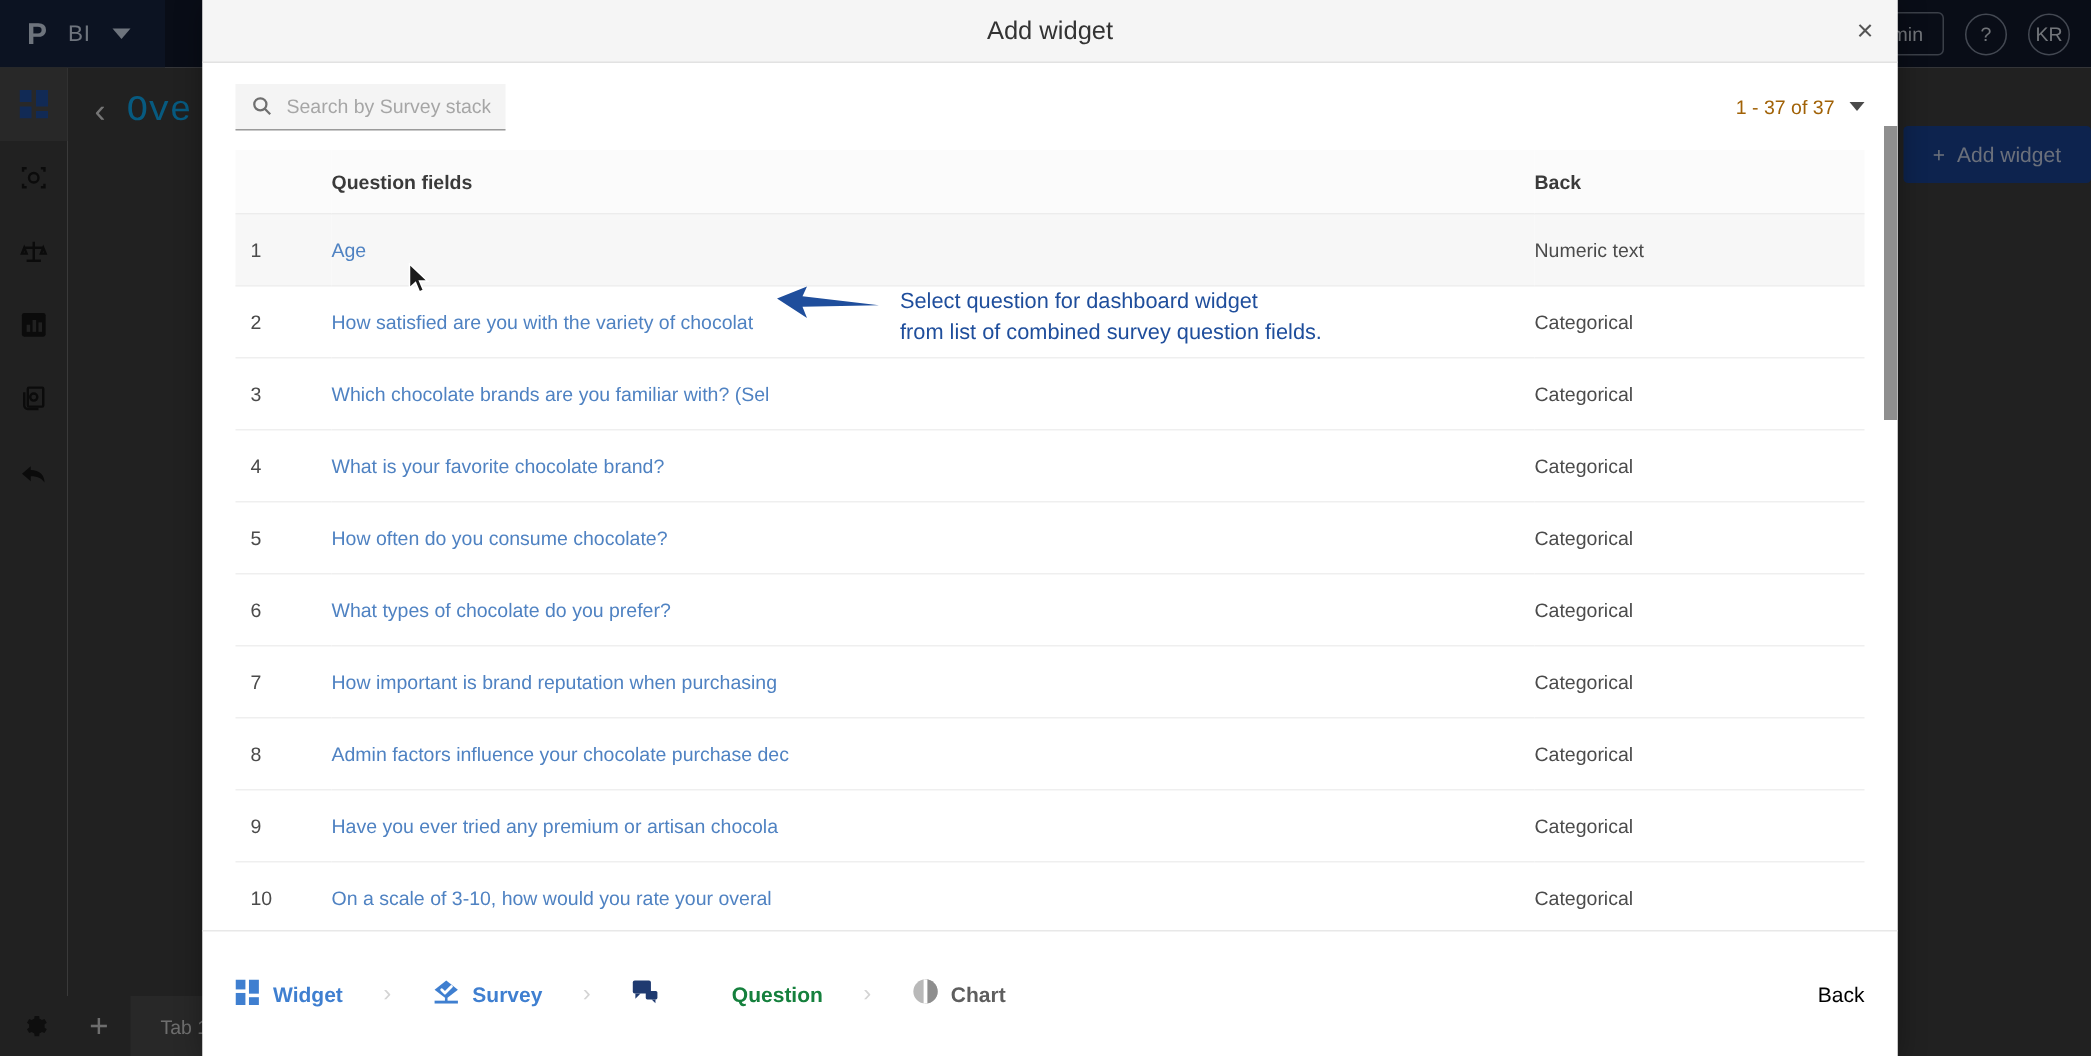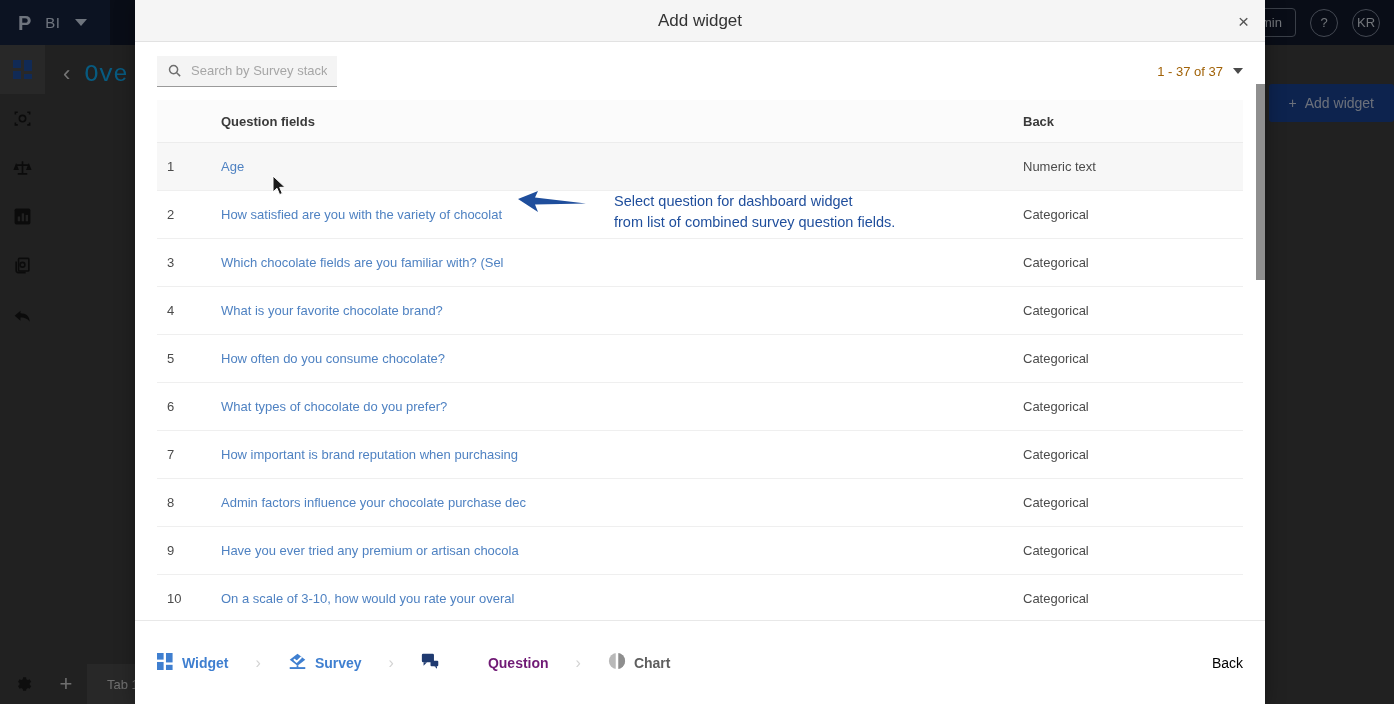--- a/index.html
+++ b/index.html
@@ -148,27 +148,27 @@
     background: #8f8f8f; border-radius: 0;
   }
 
   .modal-footer {
     flex: 0 0 84px; height: 84px; border-top: 1px solid #e8e8e8;
     background: #ffffff; display: flex; align-items: center; padding: 0 22px;
   }
   .crumbs { display: flex; align-items: center; gap: 0px; }
   .crumb { display: flex; align-items: center; gap: 8px; font-size: 14px; font-weight: 700; }
   .crumb.blue { color: #3f7fd0; }
-  .crumb.navy { color: #701a75; gap: 48px; }
+  .crumb.navy { color: #15803d; gap: 48px; }
   .crumb.gray { color: #5e5e5e; }
   .crumb-sep { color: #d4d4d4; font-size: 16px; margin: 0 27px; font-weight: 400; }
   .back-link { margin-left: auto; color: #000000; font-size: 14px; cursor: pointer; }
 
   
-  .annot { position: absolute; left: 518px; top: 190px; display: flex; align-items: flex-start; gap: 28px; }
+  .annot { position: absolute; left: 518px; top: 190px; display: flex; align-items: flex-start; gap: 14px; }
   .annot-text { color: #1f4e9c; font-size: 14.5px; line-height: 21px; white-space: pre-line; padding-top: 1px; }
 
   .cursor { position: absolute; left: 272px; top: 175px; }
 </style>
 </head>
 <body>
 
 <div id="root">
 
   <div class="app">
@@ -297,21 +297,21 @@
                 <td class="col-q"><span class="qlink">Age</span></td>
                 <td class="col-t">Numeric text</td>
               </tr>
               <tr>
                 <td class="col-num">2</td>
                 <td class="col-q"><span class="qlink">How satisfied are you with the variety of chocolat</span></td>
                 <td class="col-t">Categorical</td>
               </tr>
               <tr>
                 <td class="col-num">3</td>
-                <td class="col-q"><span class="qlink">Which chocolate fields are you familiar with? (Sel</span></td>
+                <td class="col-q"><span class="qlink">Which chocolate brands are you familiar with? (Sel</span></td>
                 <td class="col-t">Categorical</td>
               </tr>
               <tr>
                 <td class="col-num">4</td>
                 <td class="col-q"><span class="qlink">What is your favorite chocolate brand?</span></td>
                 <td class="col-t">Categorical</td>
               </tr>
               <tr>
                 <td class="col-num">5</td>
                 <td class="col-q"><span class="qlink">How often do you consume chocolate?</span></td>

